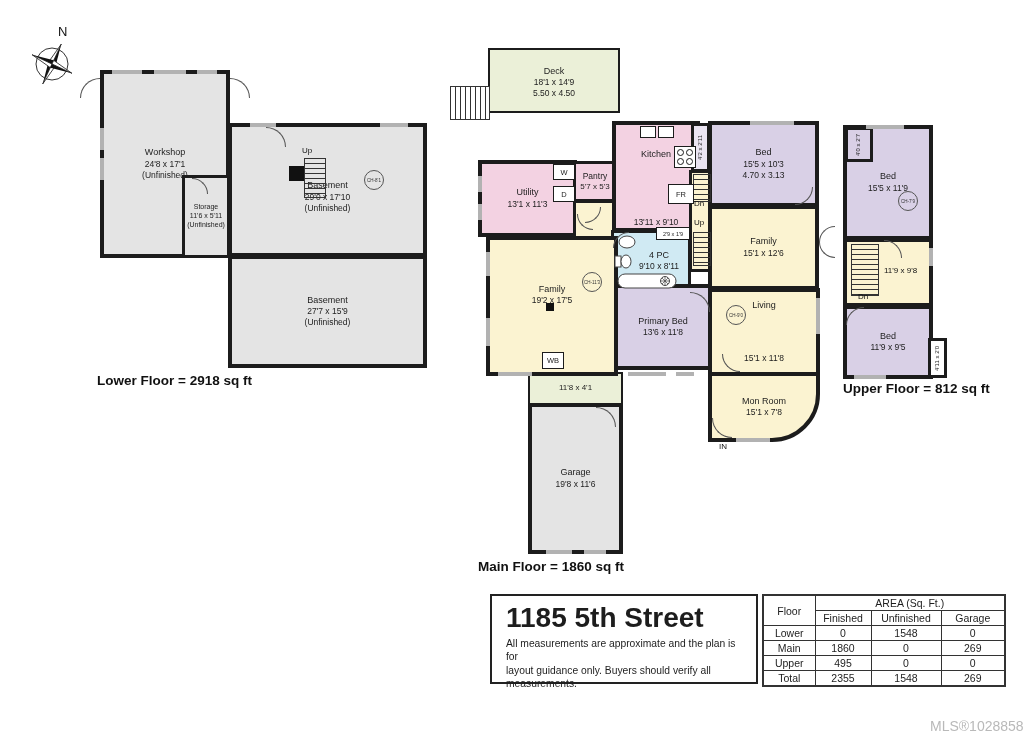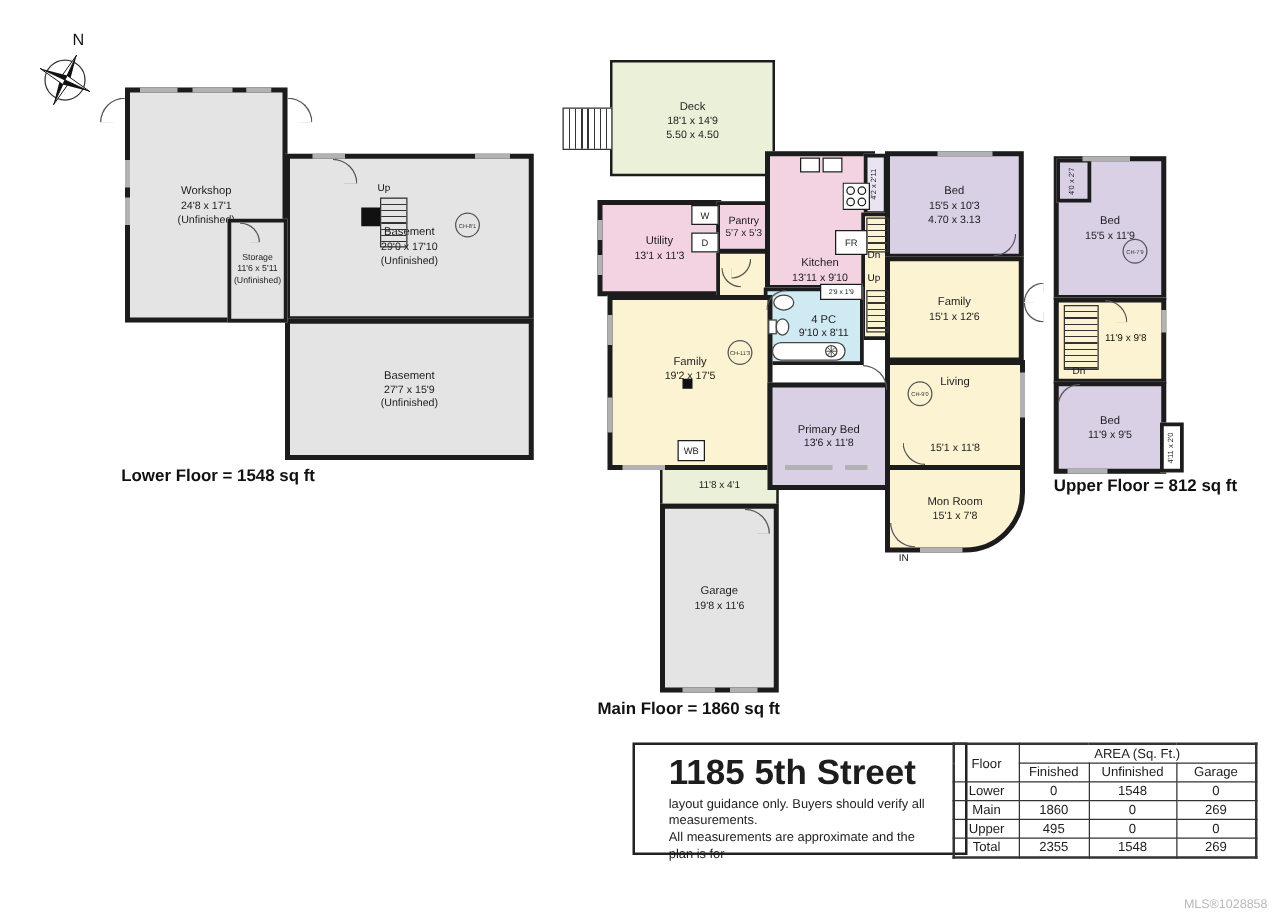--- a/index.html
+++ b/index.html
@@ -22,28 +22,28 @@
         justify-content:center;font-size:7.5px;z-index:4;box-sizing:border-box;}
   .win{position:absolute;background:#b2b2b2;z-index:3;}
   .door{position:absolute;z-index:3;box-sizing:border-box;}
   .treads-v{position:absolute;z-index:3;border:1px solid #333;
             background-image:repeating-linear-gradient(to bottom,rgba(0,0,0,0) 0 4px,#333 4px 5px);}
   .treads-h{position:absolute;z-index:3;border:1px solid #333;background:#fff;
             background-image:repeating-linear-gradient(to right,rgba(0,0,0,0) 0 4px,#333 4px 5px);}
   .stxt{position:absolute;font-size:8px;z-index:5;color:#111;white-space:nowrap;}
   .blk{position:absolute;background:#111;z-index:4;}
   .titleblock{position:absolute;left:490px;top:594px;width:268px;height:90px;border:2px solid #222;
-              box-sizing:border-box;padding:6px 27px;z-index:6;margin-left:16px;}
+              box-sizing:border-box;padding:6px 14px;z-index:6;}
   .titleblock h1{margin:0 0 3px 0;font-size:28px;font-weight:bold;letter-spacing:0;}
   .titleblock .dline{font-size:10.3px;line-height:1.3;}
   .areatable{position:absolute;left:762px;top:594px;z-index:6;border-collapse:collapse;}
   .areatable td,.areatable th{border:1px solid #333;font-size:10.5px;font-weight:normal;
               text-align:center;padding:1px 2px;height:15px;box-sizing:border-box;}
   .areatable{border:2px solid #333;}
-  .mls{position:absolute;left:930px;top:718px;width:84px;text-align:right;font-size:10px;color:#b9b9b9;z-index:6;}
+  .mls{position:absolute;left:930px;top:718px;width:84px;text-align:right;font-size:14px;color:#b9b9b9;z-index:6;}
   .compassN{position:absolute;left:58px;top:24px;font-size:13px;color:#111;z-index:6;}
 </style>
 </head>
 <body>
 
 <div id="canvas">
 
   <svg style="position:absolute;left:28px;top:38px;z-index:6" width="50" height="52" viewBox="0 0 50 52">
     <circle cx="24" cy="26" r="16" fill="none" stroke="#333" stroke-width="1"></circle>
     <g transform="rotate(25 24 26)">
@@ -89,42 +89,42 @@
   <div class="win" style="left:197px;top:70px;width:20px;height:4px;"></div>
   <div class="win" style="left:100px;top:128px;width:4px;height:22px;"></div>
   <div class="win" style="left:100px;top:158px;width:4px;height:22px;"></div>
   <div class="win" style="left:250px;top:123px;width:26px;height:4px;"></div>
   <div class="win" style="left:380px;top:123px;width:28px;height:4px;"></div>
 
   <div class="door" style="left:80px;top:78px;width:20px;height:20px;border-top:1px solid #555;border-left:1px solid #555;border-top-left-radius:100%;"></div>
   <div class="door" style="left:230px;top:78px;width:20px;height:20px;border-top:1px solid #555;border-right:1px solid #555;border-top-right-radius:100%;"></div>
   <div class="door" style="left:266px;top:127px;width:20px;height:20px;border-top:1px solid #555;border-right:1px solid #555;border-top-right-radius:100%;"></div>
   <div class="door" style="left:192px;top:178px;width:16px;height:16px;border-top:1px solid #555;border-right:1px solid #555;border-top-right-radius:100%;"></div>
-  <div class="floorlabel" style="left:97px;top:373px;">Lower Floor = 1548 sq ft</div>
-
-  <div class="room green" style="left:488px;top:48px;width:132px;height:93px;border-width:2px;padding-top:4px;z-index:1;">
+  <div class="floorlabel" style="left:97px;top:373px;">Lower Floor = 2918 sq ft</div>
+
+  <div class="room green" style="left:488px;top:48px;width:132px;height:65px;border-width:2px;padding-top:4px;z-index:1;">
     <div class="rname">Deck</div>
     <div>18'1 x 14'9</div>
     <div>5.50 x 4.50</div>
   </div>
   <div class="treads-h" style="left:450px;top:86px;width:38px;height:32px;"></div>
 
   <div class="room pink ext" style="left:478px;top:160px;width:99px;height:77px;">
     <div class="rname">Utility</div>
     <div>13'1 x 11'3</div>
   </div>
   <div class="room pink" style="left:573px;top:161px;width:44px;height:41px;">
     <div>Pantry</div>
     <div style="font-size:8px">5'7 x 5'3</div>
   </div>
   <div class="room yellow" style="left:573px;top:200px;width:44px;height:39px;"></div>
   <div class="appl" style="left:553px;top:164px;width:22px;height:16px;">W</div>
   <div class="appl" style="left:553px;top:186px;width:22px;height:16px;">D</div>
 
-  <div class="room pink ext" style="left:612px;top:121px;width:88px;height:111px;justify-content:flex-end;padding-top:48px;">
+  <div class="room pink ext" style="left:612px;top:121px;width:88px;height:111px;justify-content:space-between;padding-top:24px;">
     <div class="rname">Kitchen</div>
     <div>13'11 x 9'10</div>
   </div>
   <div class="appl" style="left:640px;top:126px;width:16px;height:12px;border-width:1px;"></div>
   <div class="appl" style="left:658px;top:126px;width:16px;height:12px;border-width:1px;"></div>
   <svg style="position:absolute;left:674px;top:146px;z-index:4" width="22" height="22" viewBox="0 0 22 22">
     <rect x="0.5" y="0.5" width="21" height="21" fill="#fff" stroke="#1c1c1c"></rect>
     <circle cx="6.5" cy="6.5" r="3" fill="none" stroke="#1c1c1c"></circle>
       <circle cx="15.5" cy="6.5" r="3" fill="none" stroke="#1c1c1c"></circle>
     <circle cx="6.5" cy="15.5" r="3" fill="none" stroke="#1c1c1c"></circle>
@@ -166,21 +166,21 @@
   </svg>
 
   <div class="room yellow ext" style="left:486px;top:236px;width:132px;height:140px;padding-bottom:22px;">
     <div class="rname">Family</div>
     <div>19'2 x 17'5</div>
   </div>
   <div class="ch" style="left:582px;top:272px;">CH-11'3</div>
   <div class="blk" style="left:546px;top:303px;width:8px;height:8px;"></div>
   <div class="appl" style="left:542px;top:352px;width:22px;height:17px;">WB</div>
 
-  <div class="room purple ext" style="left:614px;top:306px;width:98px;height:86px;">
+  <div class="room purple ext" style="left:614px;top:284px;width:98px;height:86px;">
     <div class="rname">Primary Bed</div>
     <div>13'6 x 11'8</div>
   </div>
   <div class="room yellow ext" style="left:708px;top:288px;width:112px;height:88px;gap:42px;">
     <div class="rname">Living</div>
     <div>15'1 x 11'8</div>
   </div>
   <div class="ch" style="left:726px;top:305px;">CH-9'0</div>
   <div class="room yellow ext" style="left:708px;top:372px;width:112px;height:70px;border-bottom-right-radius:48px;">
     <div class="rname">Mon Room</div>
@@ -245,22 +245,22 @@
 
   <div class="win" style="left:866px;top:125px;width:38px;height:4px;"></div>
   <div class="win" style="left:854px;top:375px;width:32px;height:4px;"></div>
   <div class="win" style="left:929px;top:248px;width:4px;height:18px;"></div>
   <div class="door" style="left:884px;top:240px;width:18px;height:18px;border-top:1px solid #555;border-right:1px solid #555;border-top-right-radius:100%;"></div>
   <div class="door" style="left:846px;top:307px;width:18px;height:18px;border-top:1px solid #555;border-left:1px solid #555;border-top-left-radius:100%;"></div>
   <div class="floorlabel" style="left:843px;top:381px;">Upper Floor = 812 sq ft</div>
 
   <div class="titleblock">
     <h1>1185 5th Street</h1>
+    <div class="dline">All measurements are approximate and the plan is for</div>
     <div class="dline">layout guidance only. Buyers should verify all measurements.</div>
-    <div class="dline">All measurements are approximate and the plan is for</div>
   </div>
 
   <table class="areatable">
     <tbody>
         <tr>
       <td rowspan="2" style="width:52px;">Floor</td>
       <td colspan="3" style="height:13px;">AREA (Sq. Ft.)</td>
     </tr>
     <tr>
       <td style="width:56px;">Finished</td>

